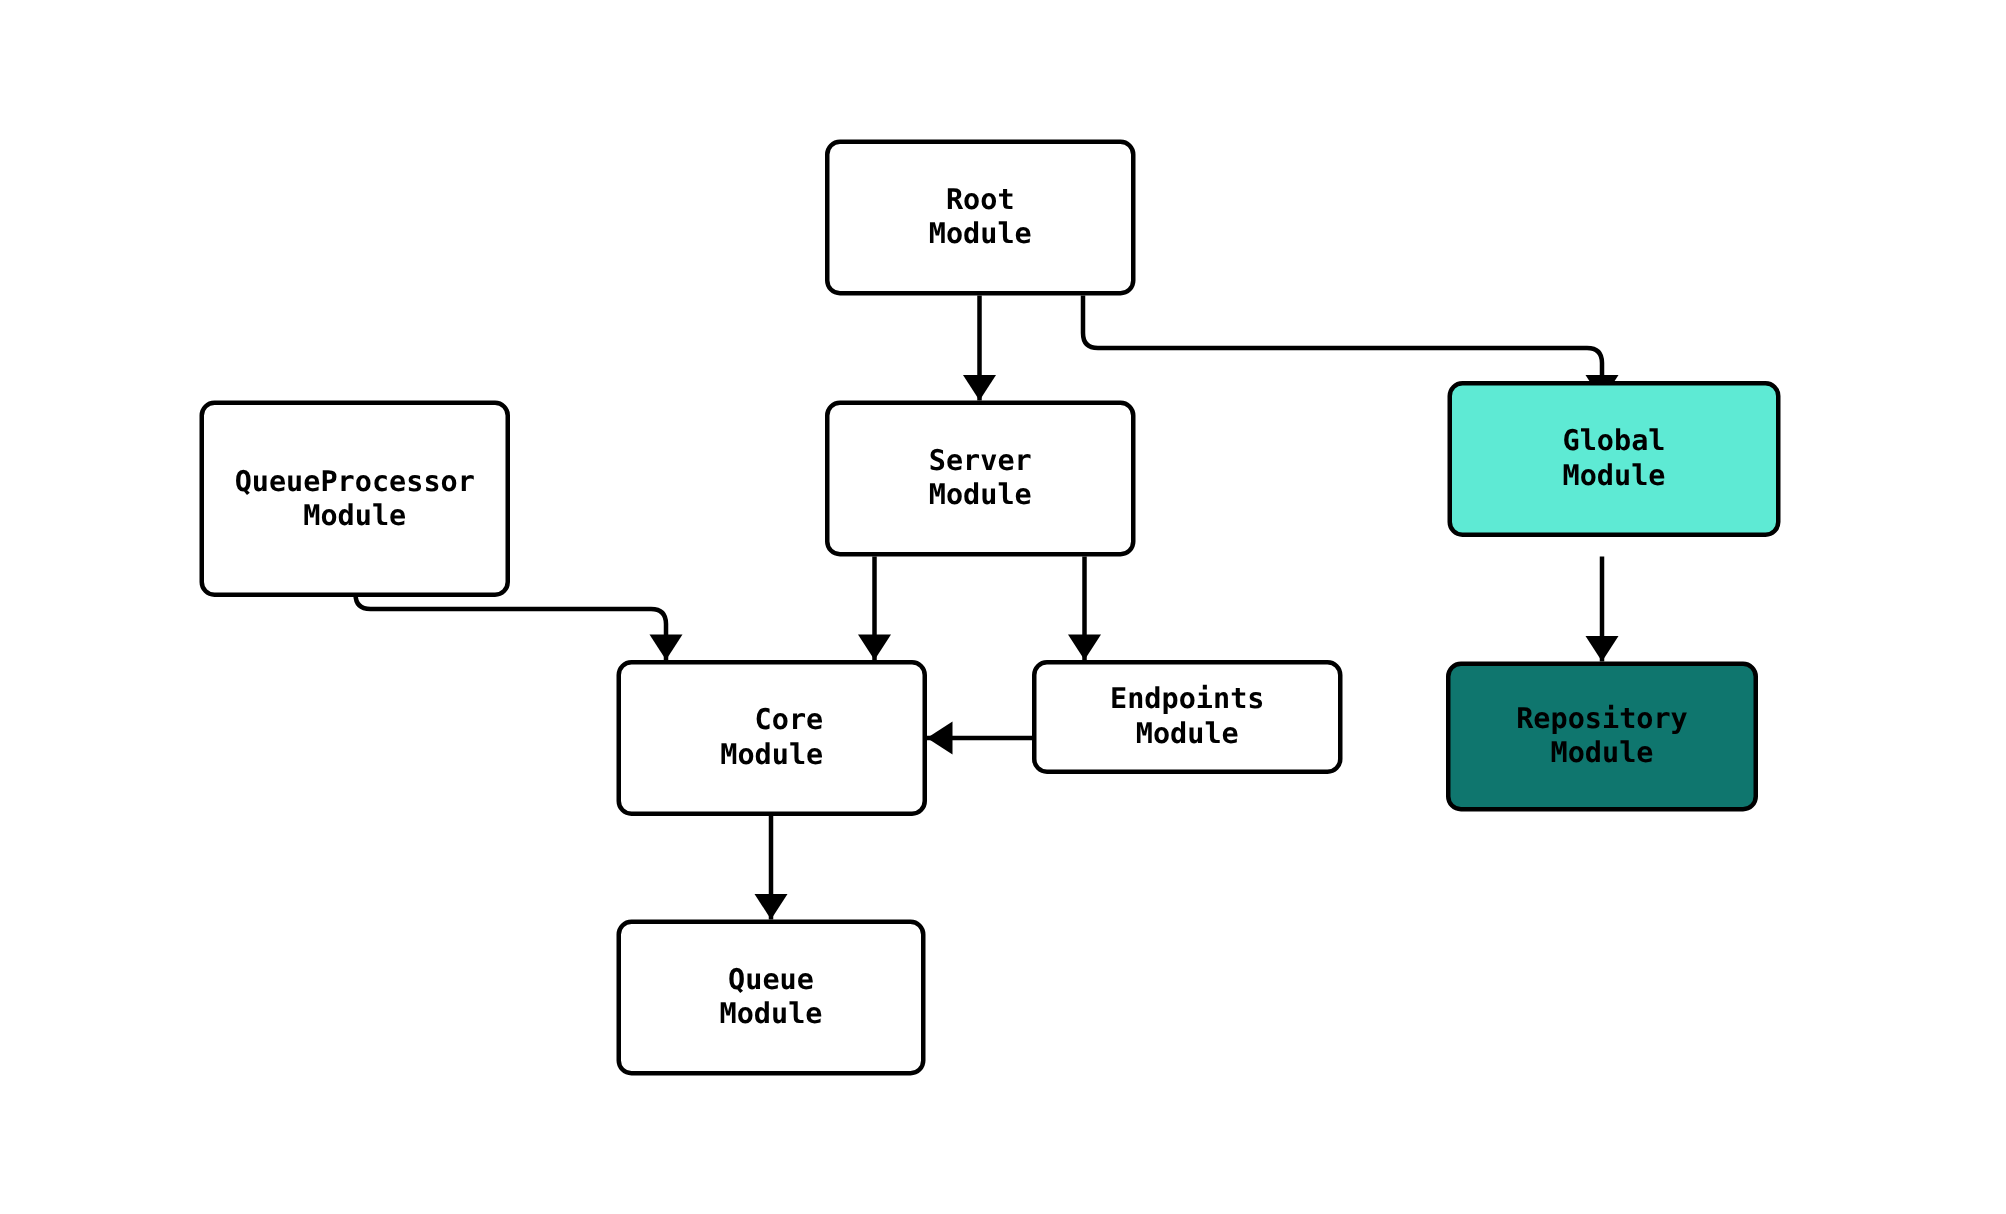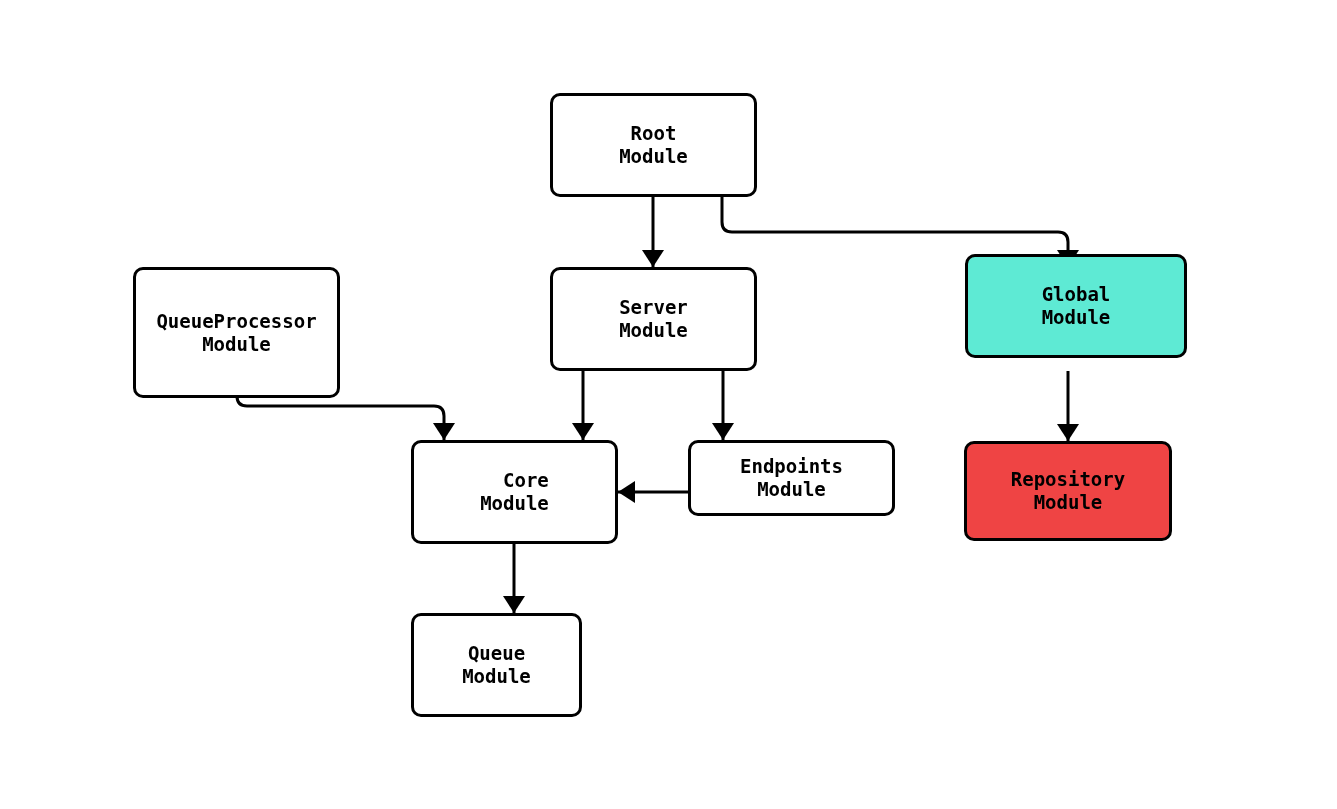--- a/index.html
+++ b/index.html
@@ -82,21 +82,21 @@
 Module</span>
     </div>
     <div class="node" style="left: 411px; top: 440px; width: 207px; height: 104px; border-color: rgb(0, 0, 0); background: rgb(255, 255, 255); text-align: right;">
       <span class="node-label">Core
 Module</span>
     </div>
     <div class="node" style="left: 688px; top: 440px; width: 207px; height: 76px; border-color: rgb(0, 0, 0); background: rgb(255, 255, 255);">
       <span class="node-label">Endpoints
 Module</span>
     </div>
-    <div class="node" style="left: 964px; top: 441px; width: 208px; height: 100px; border-color: rgb(0, 0, 0); background: #ef4444;">
+    <div class="node" style="left: 964px; top: 441px; width: 208px; height: 100px; border-color: rgb(0, 0, 0); background: #0f766e;">
       <span class="node-label">Repository
 Module</span>
     </div>
-    <div class="node" style="left: 411px; top: 613px; width: 171px; height: 104px; border-color: rgb(0, 0, 0); background: rgb(255, 255, 255);">
+    <div class="node" style="left: 411px; top: 613px; width: 206px; height: 104px; border-color: rgb(0, 0, 0); background: rgb(255, 255, 255);">
       <span class="node-label">Queue
 Module</span>
     </div>
   </div>
 
 </body></html>

